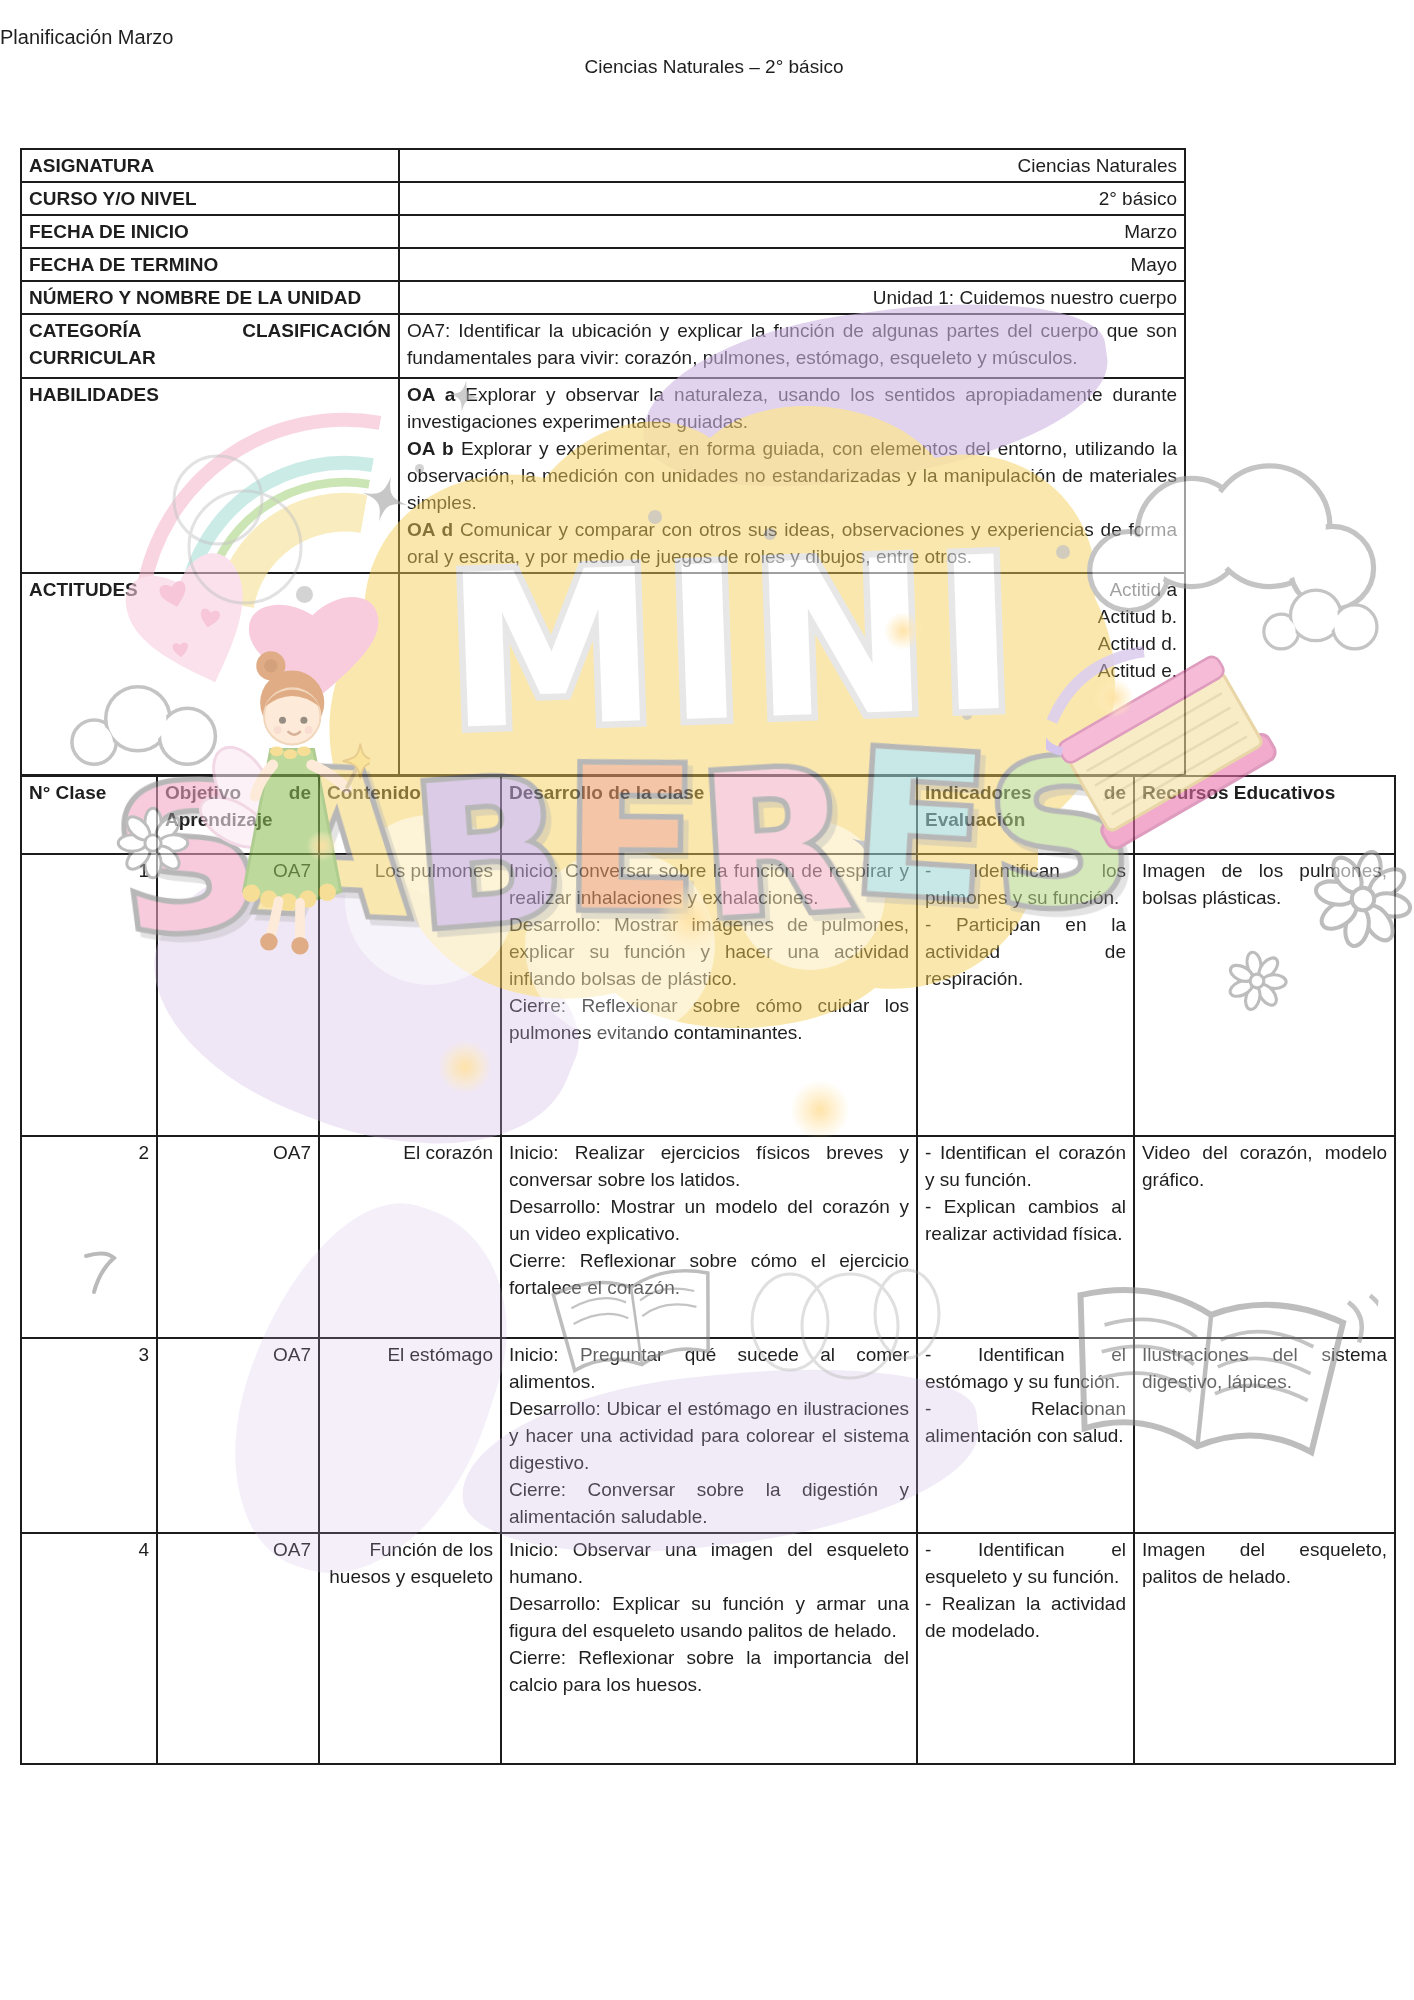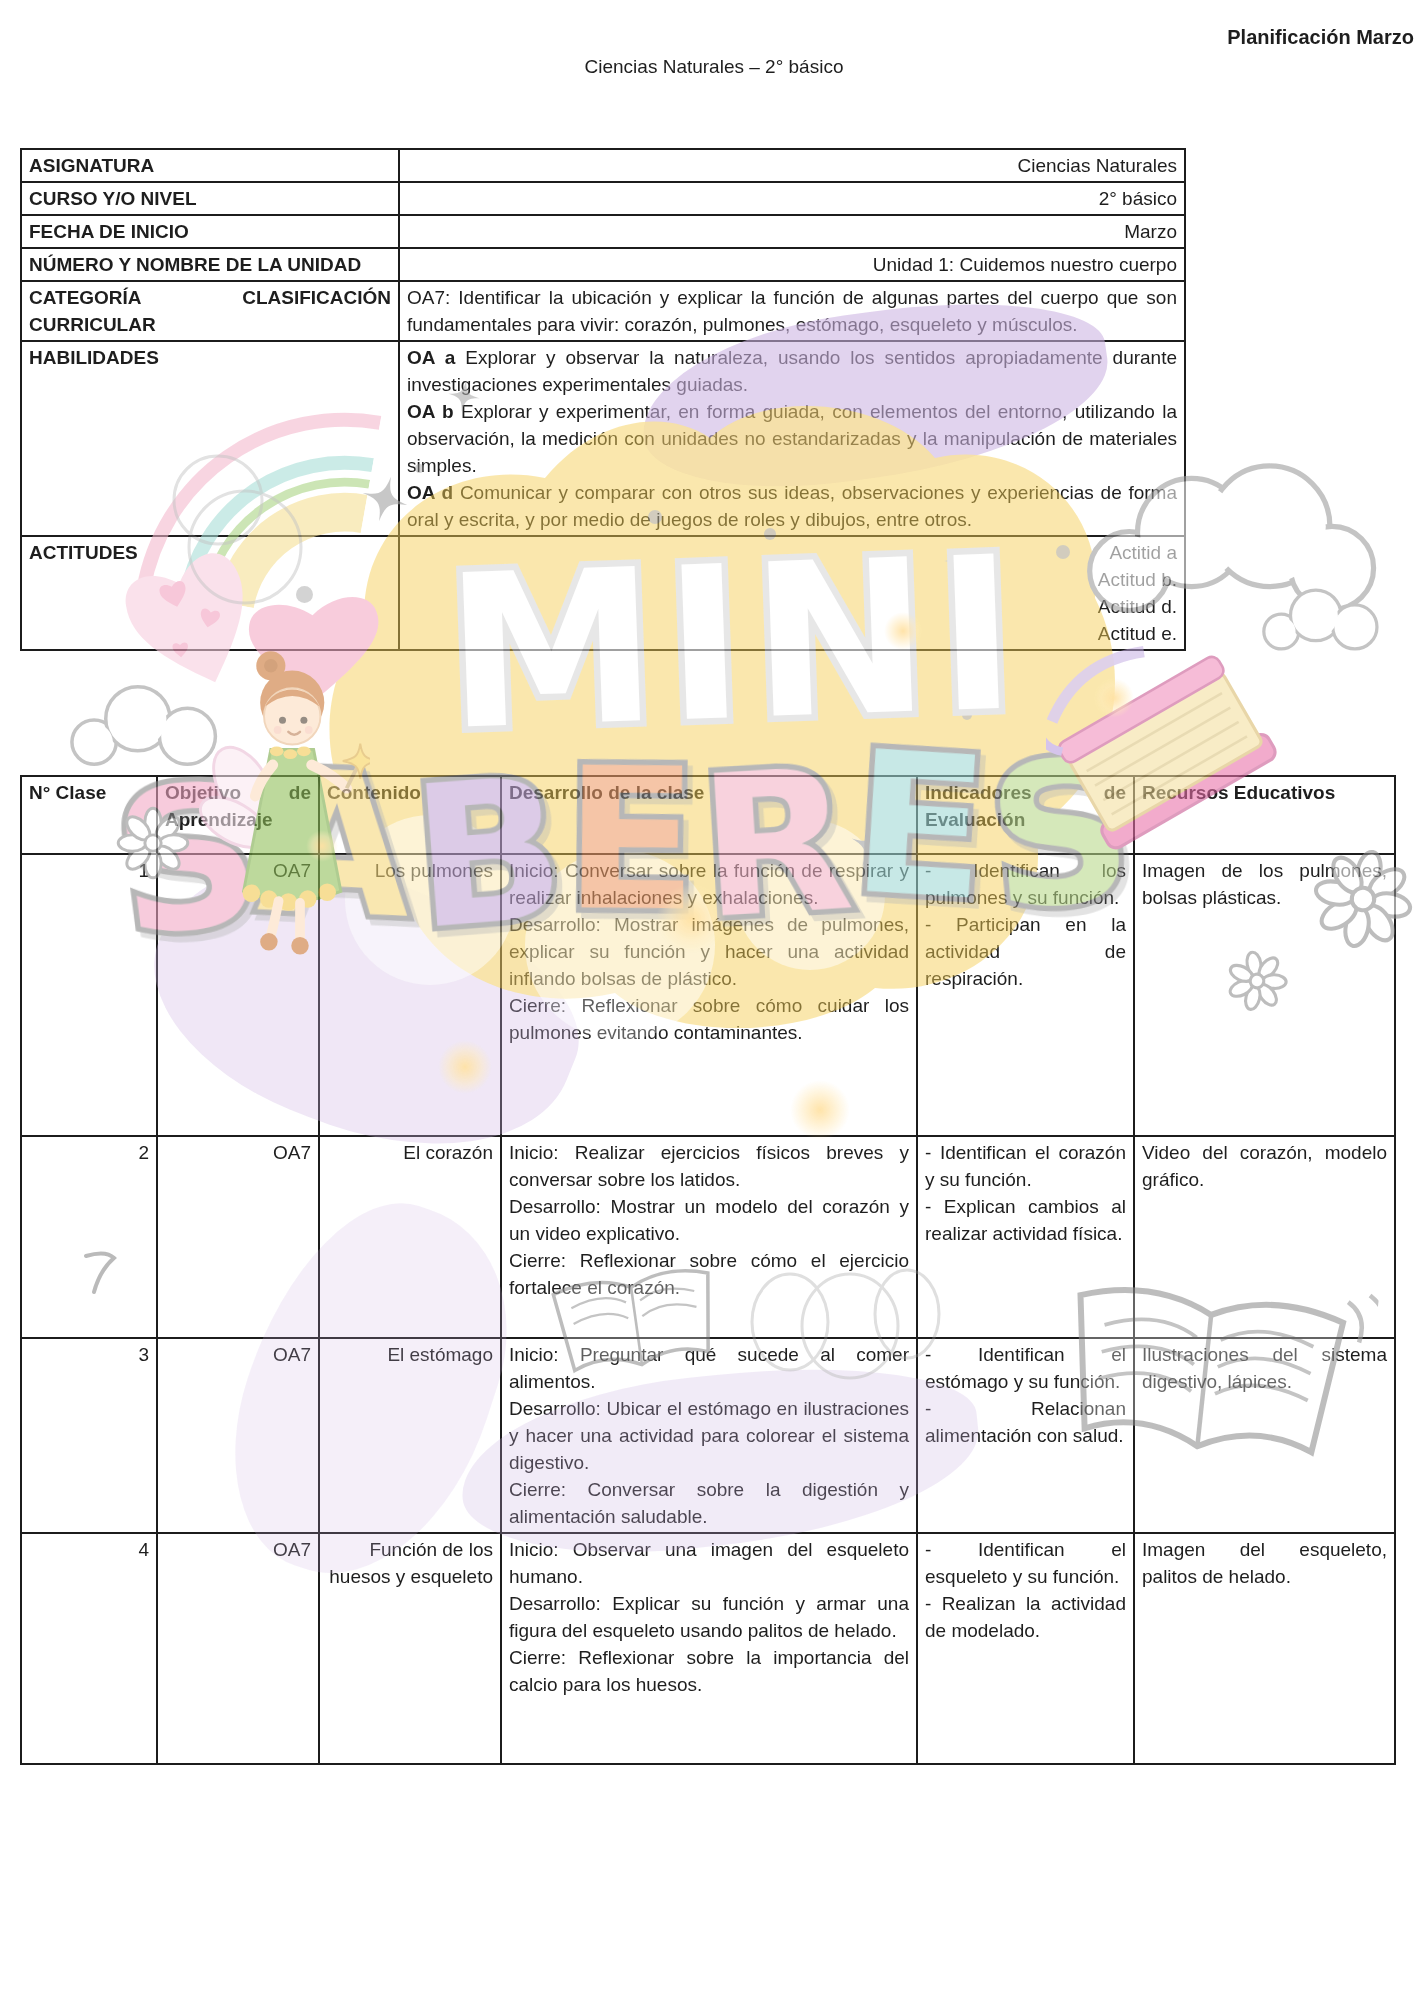--- a/index.html
+++ b/index.html
@@ -1,19 +1,19 @@
 <!DOCTYPE html>
 <html><head>
 <meta charset="utf-8">
 <style>
   html,body{margin:0;padding:0;background:#ffffff;}
   .page{position:relative;width:1414px;height:2000px;background:#fff;overflow:hidden;
         font-family:"Liberation Sans",sans-serif;color:#1e1e1e;}
-  .doc-title{position:absolute;top:26px;left:0;width:100%;text-align:right;
-             font-size:20px;font-weight:bold;z-index:2;}
+  .doc-title{position:absolute;top:26px;left:0;width:100%;text-align:left;
+             font-size:20px;font-weight:normal;z-index:2;}
   .doc-subtitle{position:absolute;top:56px;left:7px;width:100%;text-align:center;
                 font-size:19px;z-index:2;}
   table{position:absolute;left:20px;width:1166px;border-collapse:collapse;table-layout:fixed;
         font-size:19px;line-height:27px;z-index:2;background:transparent;}
   td{border:2px solid #1c1c1c;padding:2px 7px;vertical-align:top;text-align:right;}
   .info-table{top:148px;}
   .info-table td.lbl{font-weight:bold;text-align:justify;}
   .info-table tr:nth-child(-n+5){height:32px;}
   .info-table tr:nth-child(6){height:64px;}
   .info-table tr:nth-child(7){height:64px;}
@@ -75,20 +75,24 @@
         </tr>
     <tr>
           <td class="lbl">CURSO Y/O NIVEL</td>
           <td>2° básico</td>
         </tr>
     <tr>
           <td class="lbl">FECHA DE INICIO</td>
           <td>Marzo</td>
         </tr>
     <tr>
+          <td class="lbl">FECHA DE TERMINO</td>
+          <td>Mayo</td>
+        </tr>
+    <tr>
           <td class="lbl">NÚMERO Y NOMBRE DE LA UNIDAD</td>
           <td>Unidad 1: Cuidemos nuestro cuerpo</td>
         </tr>
     <tr>
       <td class="lbl">CATEGORÍA CLASIFICACIÓN CURRICULAR</td>
       <td class="just">OA7: Identificar la ubicación y explicar la función de algunas partes del cuerpo que son fundamentales para vivir: corazón, pulmones, estómago, esqueleto y músculos.</td>
     </tr>
     <tr>
       <td class="lbl">HABILIDADES</td>
       <td class="just">

